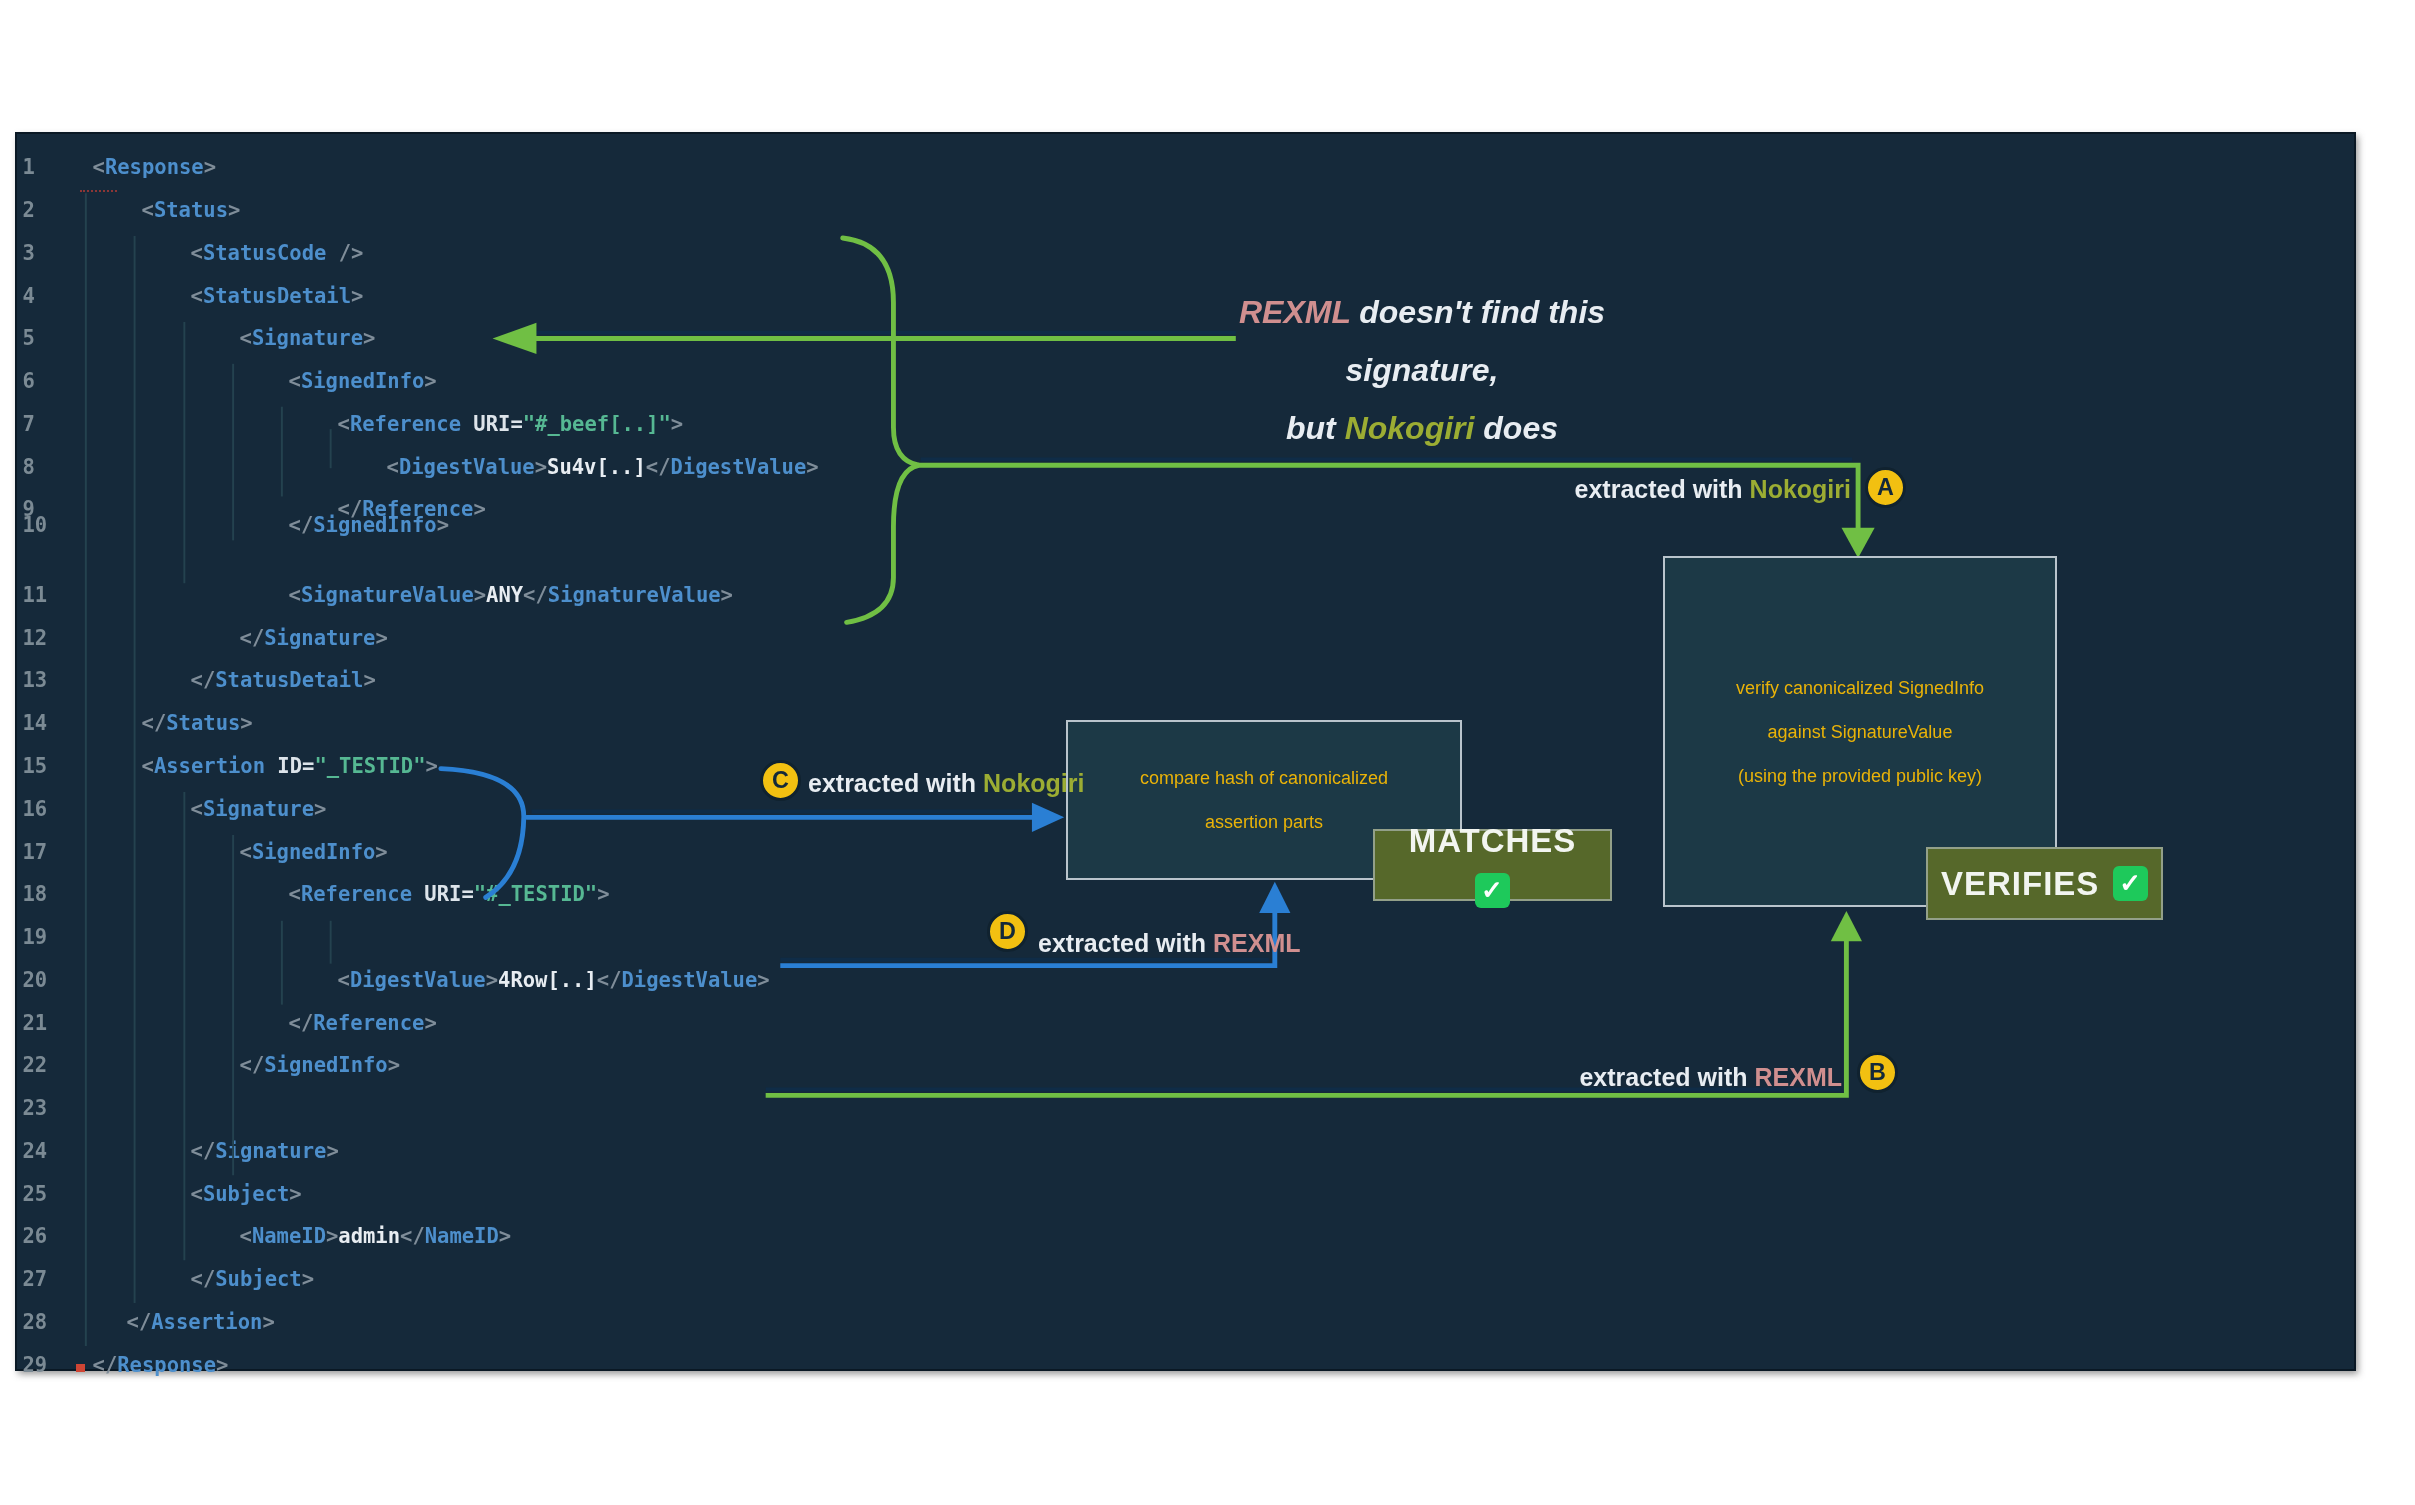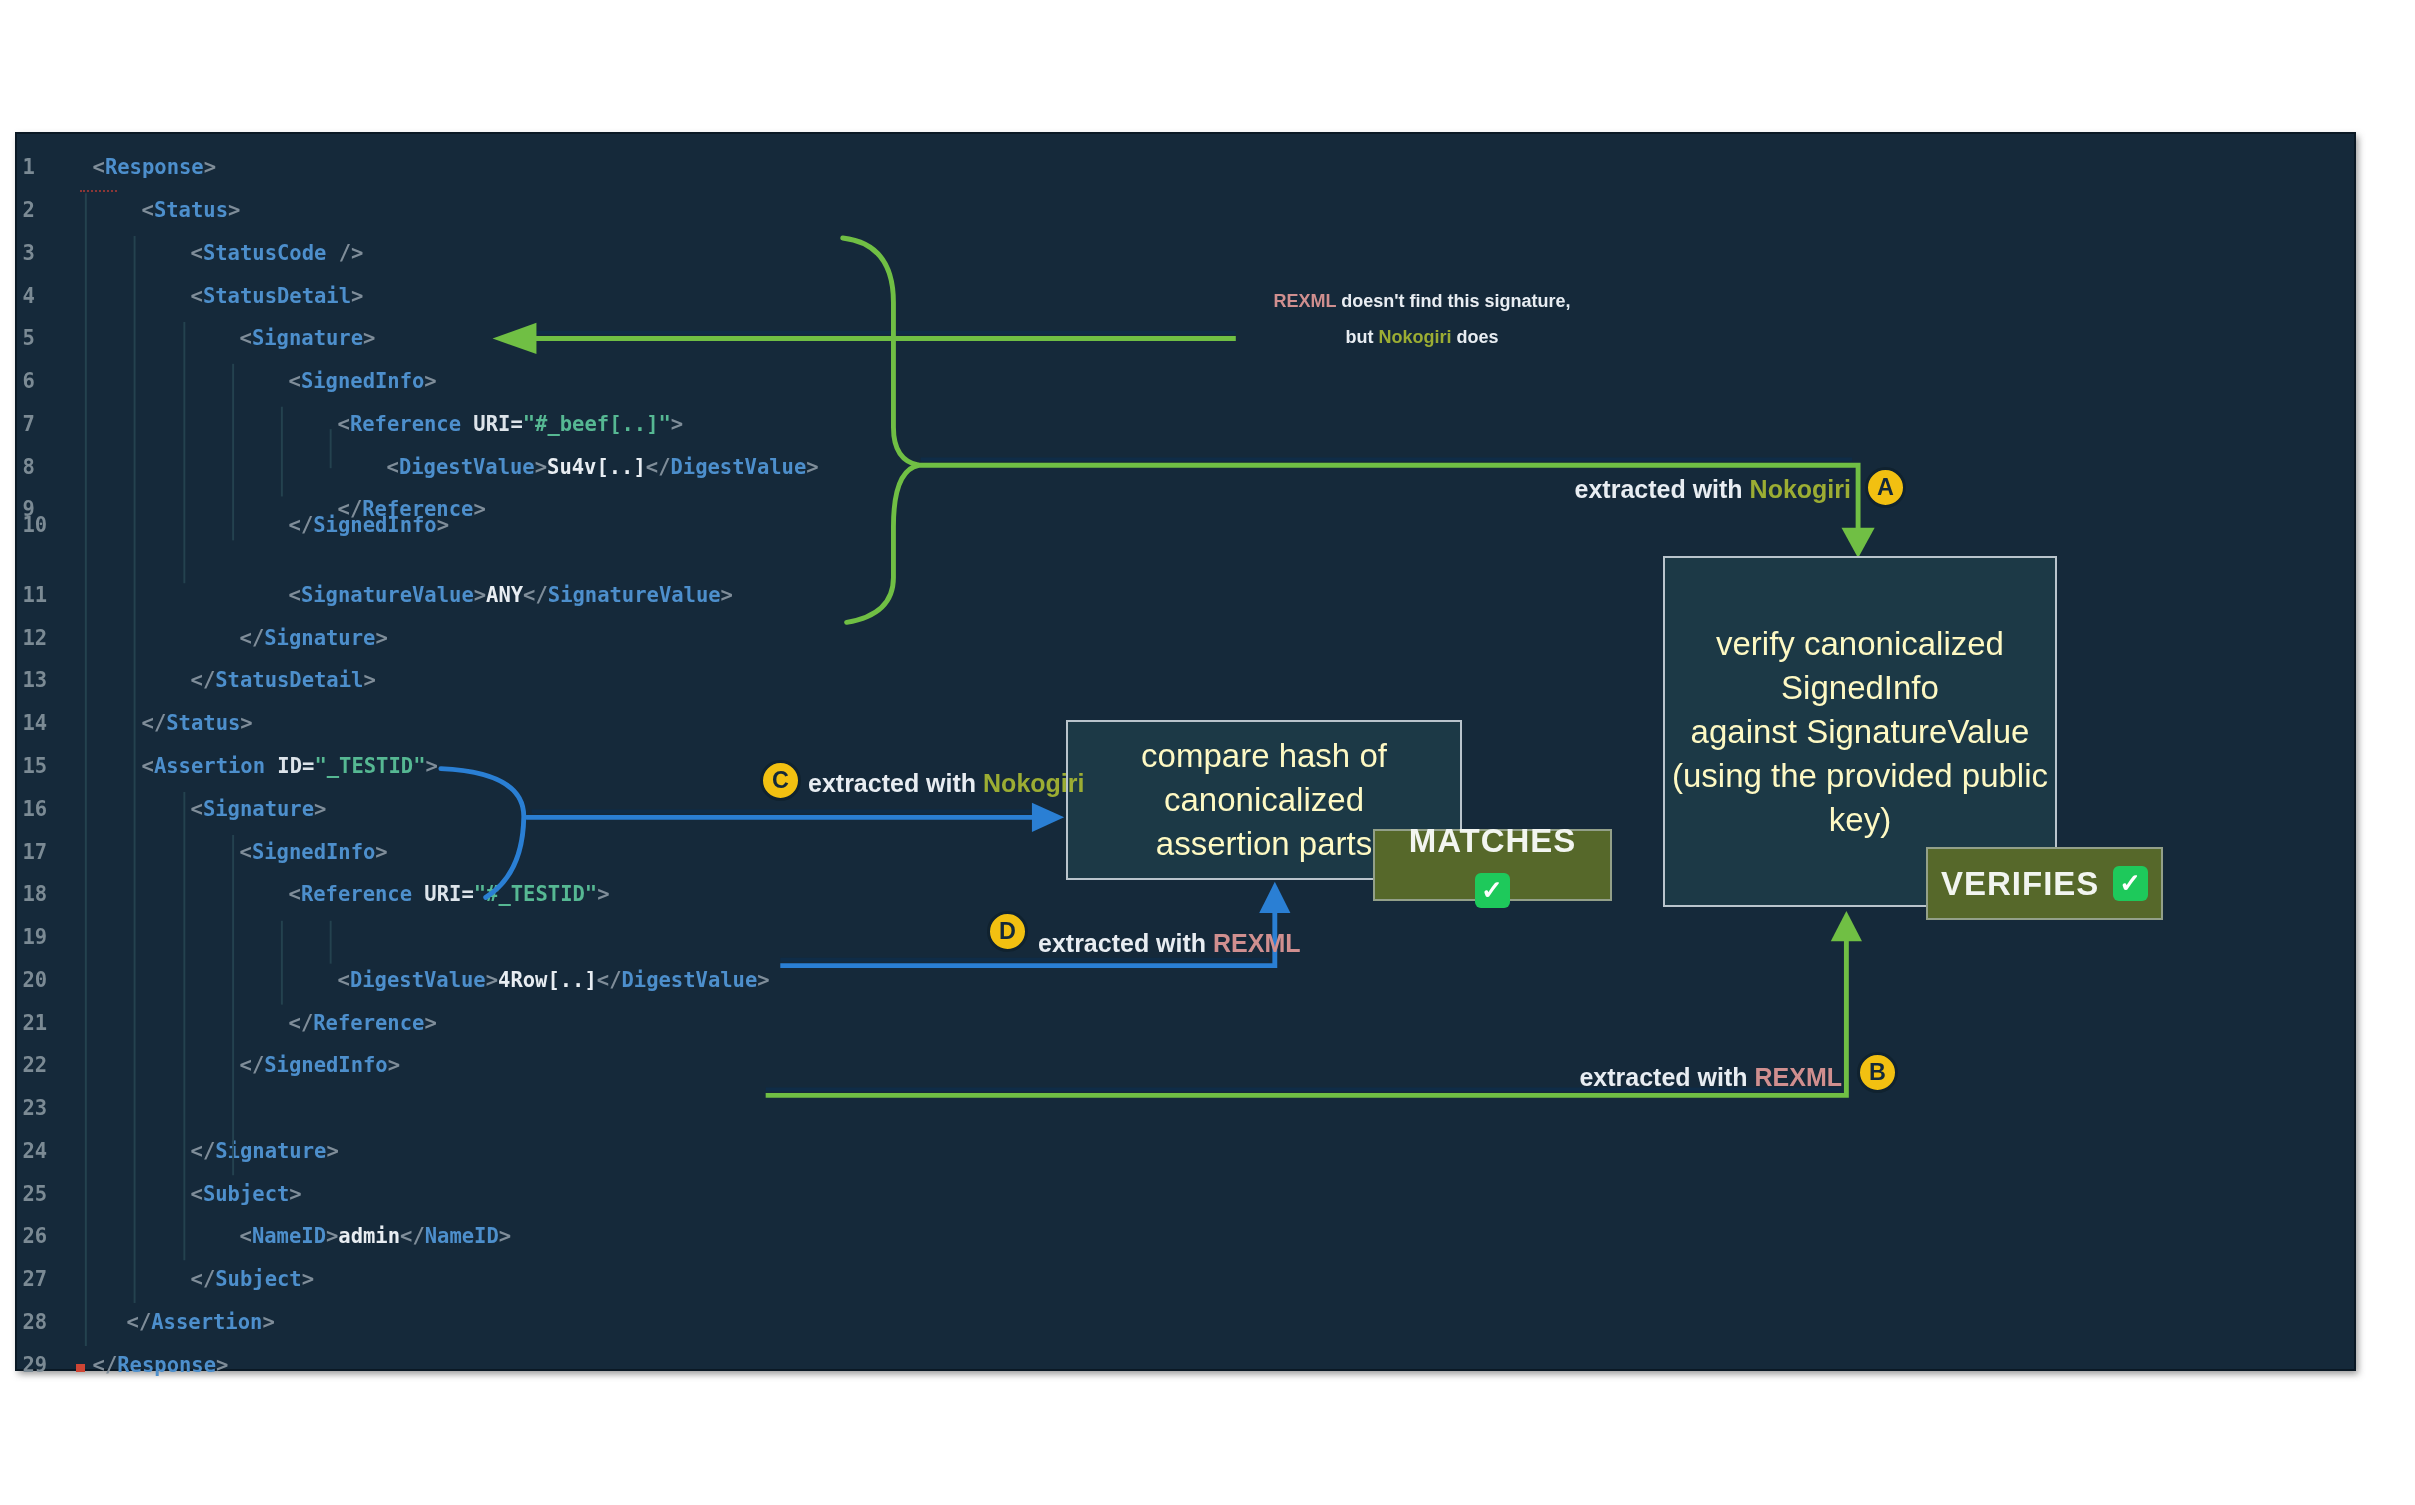--- a/index.html
+++ b/index.html
@@ -19,40 +19,40 @@
   .ltxt{position:absolute;font-family:"DejaVu Sans Mono",monospace;font-size:20.5px;
         font-weight:700;line-height:43px;white-space:pre;}
   .b{color:#7f8d99}.t{color:#4d8fcc}.a{color:#dde4ea}.s{color:#56b893}.v{color:#e8edf2}
 
   .squiggle{position:absolute;left:80px;top:183px;width:37px;height:6.8px;
             border-bottom:2.9px dotted #8c3636;}
   .red-tick{position:absolute;left:76px;top:1364px;width:8.8px;height:7.8px;background:#cf4534;}
 
   
   .note{position:absolute;left:1227px;top:283px;width:390px;text-align:center;
-        color:#e8edf2;font-size:18px;font-weight:600;line-height:36px;}
+        color:#e8edf2;font-size:32px;font-weight:600;line-height:58px;font-style:italic;}
   .salmon{color:#d08f8f}.olive{color:#9cad33}
   .arrow-label{position:absolute;color:#e8edf2;font-size:25px;font-weight:600;white-space:nowrap;}
   .lbl-a{left:1521px;top:475px;width:330px;text-align:right;}
   .lbl-b{left:1512px;top:1063px;width:330px;text-align:right;}
   .lbl-c{left:808px;top:769px;}
   .lbl-d{left:1038px;top:929px;}
 
   
   .letter-circle{position:absolute;width:41px;height:41px;border-radius:50%;
         background:#f2c011;border:3.9px solid #10222f;box-sizing:border-box;
         color:#13293a;font-size:23.4px;font-weight:700;text-align:center;line-height:34px;}
   .circ-a{left:1865px;top:467px;}
   .circ-b{left:1857px;top:1052px;}
   .circ-c{left:760px;top:760px;}
   .circ-d{left:987px;top:911px;}
 
   
   .flow-box{position:absolute;background:#1c3946;border:2.9px solid #b9c4cc;box-sizing:border-box;
-        color:#fef9c3;font-size:33px;font-weight:500;text-align:center;
+        color:#eab308;font-size:18px;font-weight:500;text-align:center;
         display:flex;flex-direction:column;justify-content:center;line-height:44px;}
   .box-verify{left:1663px;top:556px;width:394px;height:351px;}
   .box-compare{left:1066px;top:720px;width:396px;height:160px;}
 
   
   .badge{position:absolute;background:#56682a;border:2px solid #93a089;box-sizing:border-box;
         display:flex;align-items:center;justify-content:center;gap:13.7px;
         color:#f2f5f0;font-size:33px;font-weight:700;letter-spacing:1px;}
   .badge-matches{left:1373px;top:829px;width:239px;height:72px;flex-direction:column;}
   .badge-verifies{left:1926px;top:847px;width:237px;height:73px;}

